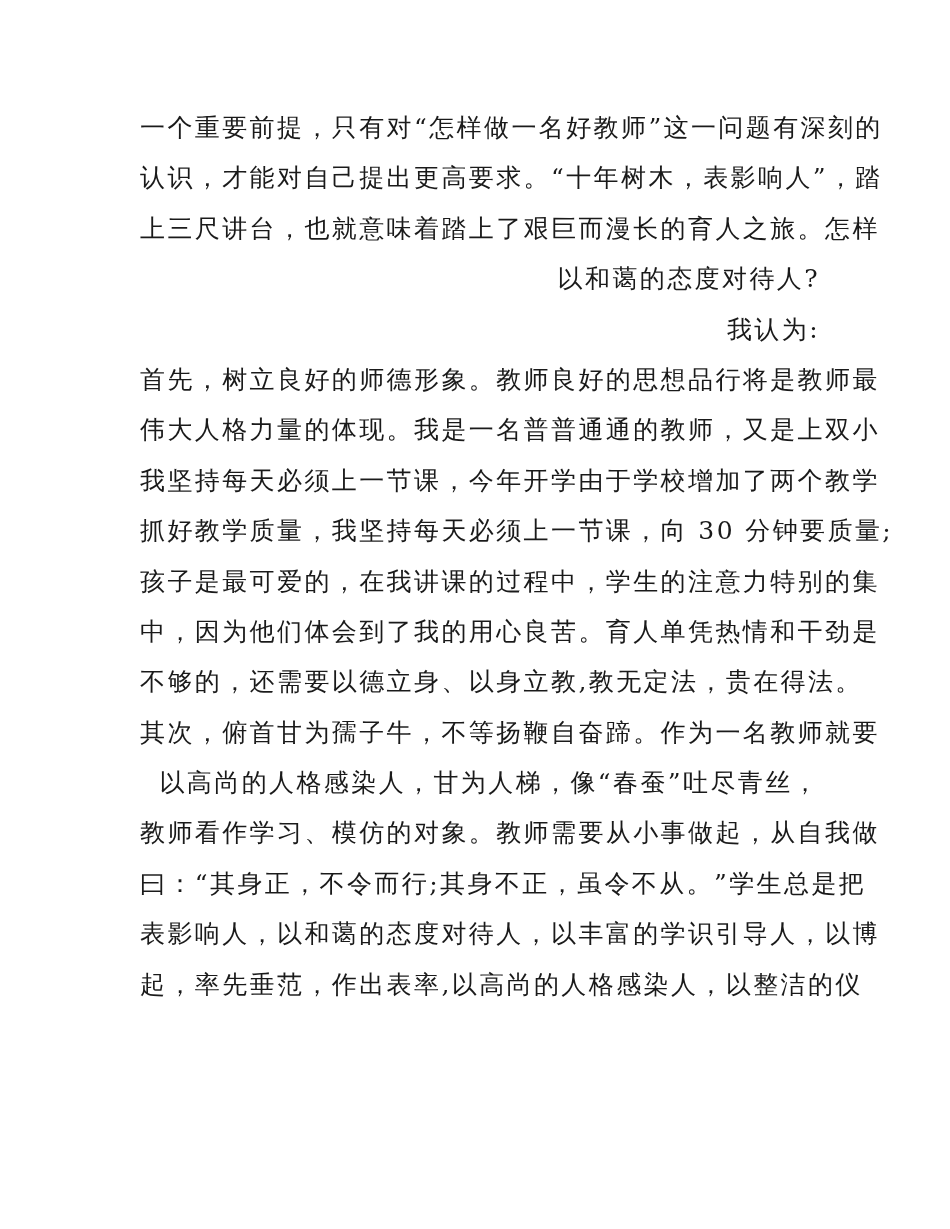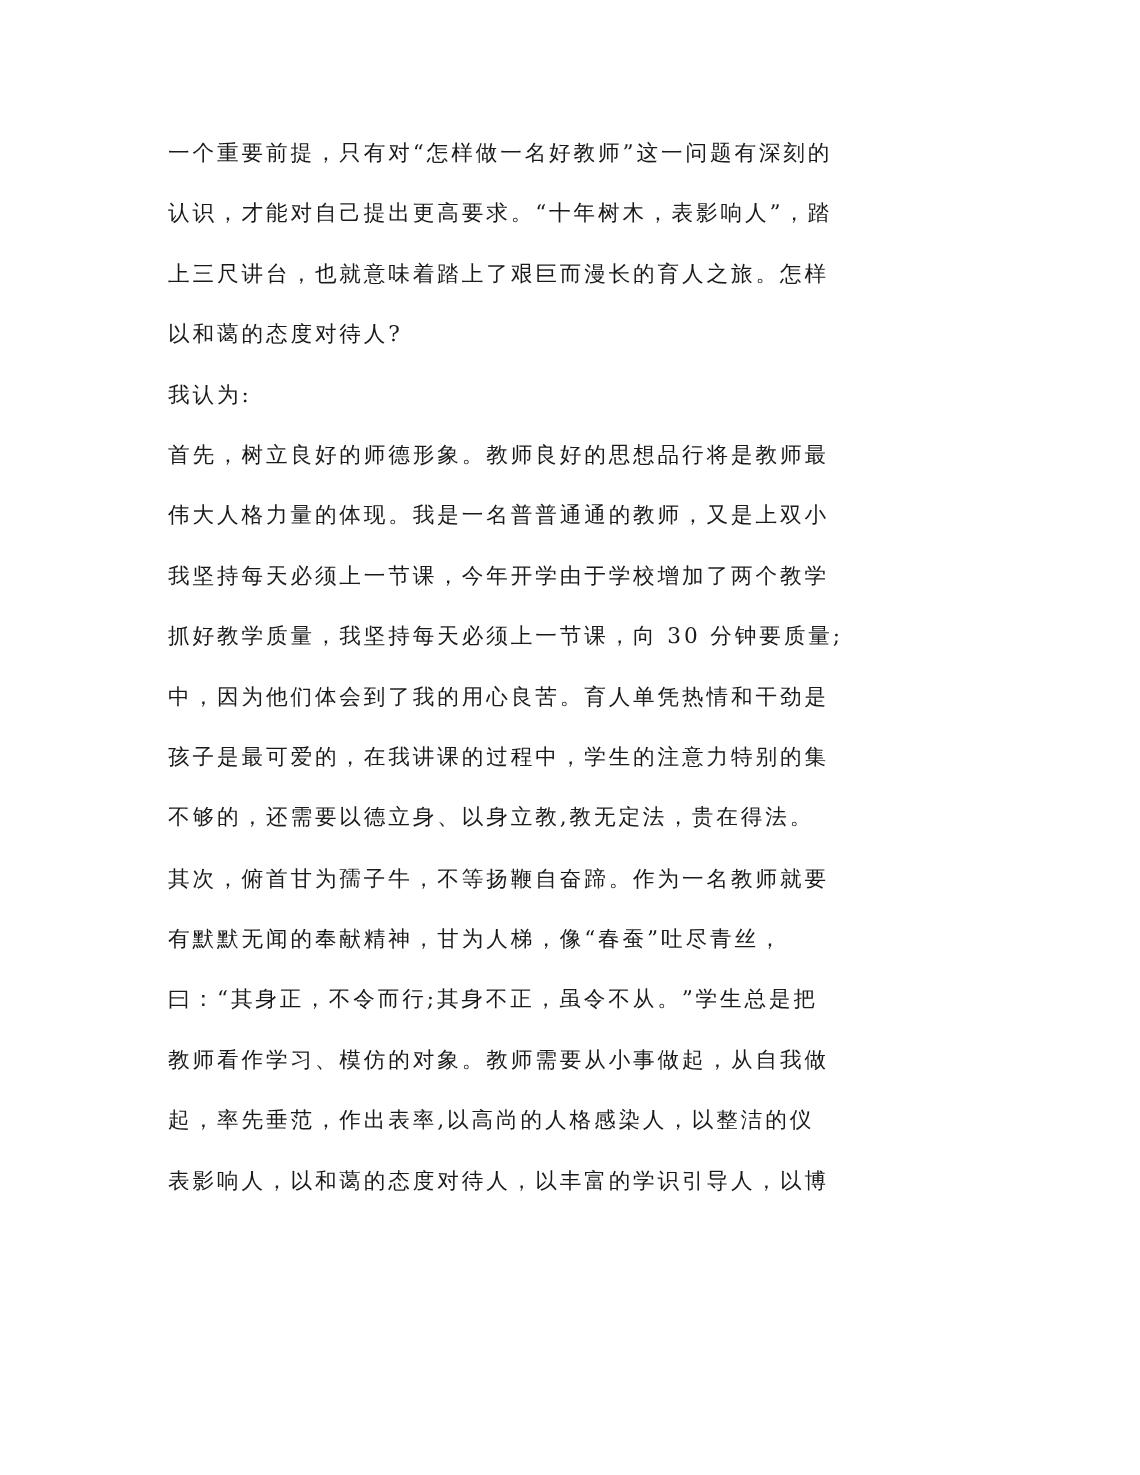--- a/index.html
+++ b/index.html
@@ -18,40 +18,41 @@
     .page {
       position: absolute;
       left: 140px;
       top: 103px;
       width: 680px;
     }
     .line {
       display: block;
       height: 50.4px;
       line-height: 50.4px;
-      font-size: 18px;
+      font-size: 25px;
       letter-spacing: 2.4px;
       white-space: nowrap;
+      text-align: right;
     }
   </style>
 </head>
 <body>
 
 <div class="page">
   <span class="line">一个重要前提，只有对“怎样做一名好教师”这一问题有深刻的</span>
   <span class="line">认识，才能对自己提出更高要求。“十年树木，表影响人”，踏</span>
   <span class="line">上三尺讲台，也就意味着踏上了艰巨而漫长的育人之旅。怎样</span>
   <span class="line">以和蔼的态度对待人?</span>
   <span class="line">我认为:</span>
   <span class="line">首先，树立良好的师德形象。教师良好的思想品行将是教师最</span>
   <span class="line">伟大人格力量的体现。我是一名普普通通的教师，又是上双小</span>
   <span class="line">我坚持每天必须上一节课，今年开学由于学校增加了两个教学</span>
   <span class="line">抓好教学质量，我坚持每天必须上一节课，向 30 分钟要质量;</span>
+  <span class="line">孩子是最可爱的，在我讲课的过程中，学生的注意力特别的集</span>
   <span class="line">中，因为他们体会到了我的用心良苦。育人单凭热情和干劲是</span>
-  <span class="line">孩子是最可爱的，在我讲课的过程中，学生的注意力特别的集</span>
   <span class="line">不够的，还需要以德立身、以身立教,教无定法，贵在得法。</span>
   <span class="line">其次，俯首甘为孺子牛，不等扬鞭自奋蹄。作为一名教师就要</span>
-  <span class="line">有默默无闻的奉献精神，甘为人梯，像“春蚕”吐尽青丝，</span>
+  <span class="line">以高尚的人格感染人，甘为人梯，像“春蚕”吐尽青丝，</span>
+  <span class="line">教师看作学习、模仿的对象。教师需要从小事做起，从自我做</span>
   <span class="line">曰：“其身正，不令而行;其身不正，虽令不从。”学生总是把</span>
-  <span class="line">教师看作学习、模仿的对象。教师需要从小事做起，从自我做</span>
+  <span class="line">表影响人，以和蔼的态度对待人，以丰富的学识引导人，以博</span>
   <span class="line">起，率先垂范，作出表率,以高尚的人格感染人，以整洁的仪</span>
-  <span class="line">表影响人，以和蔼的态度对待人，以丰富的学识引导人，以博</span>
 </div>
 
 </body></html>

